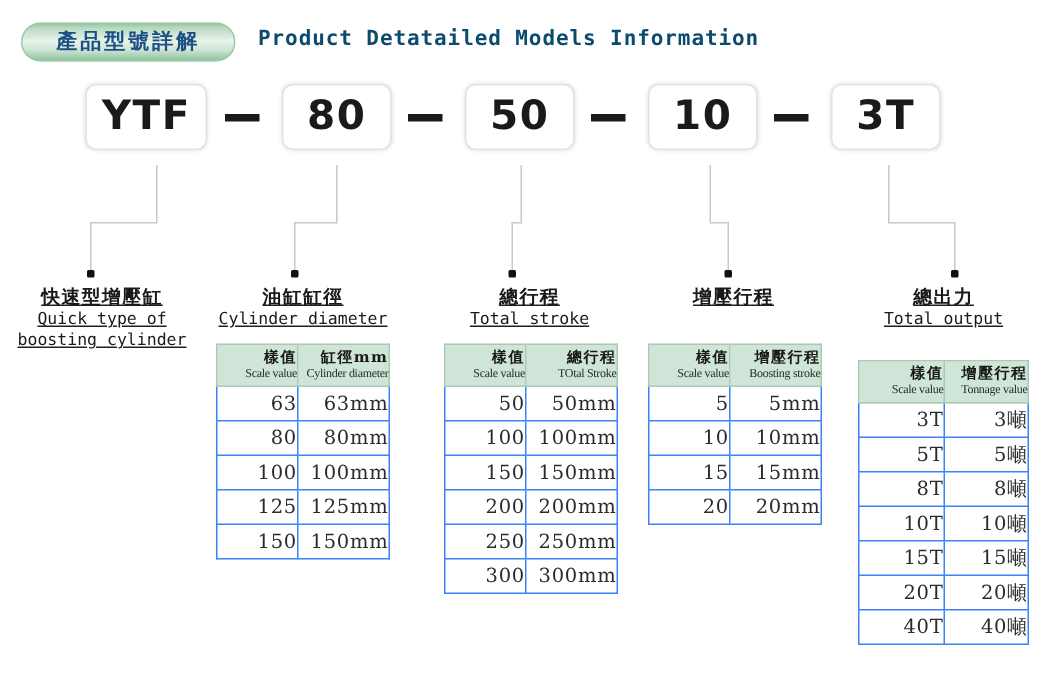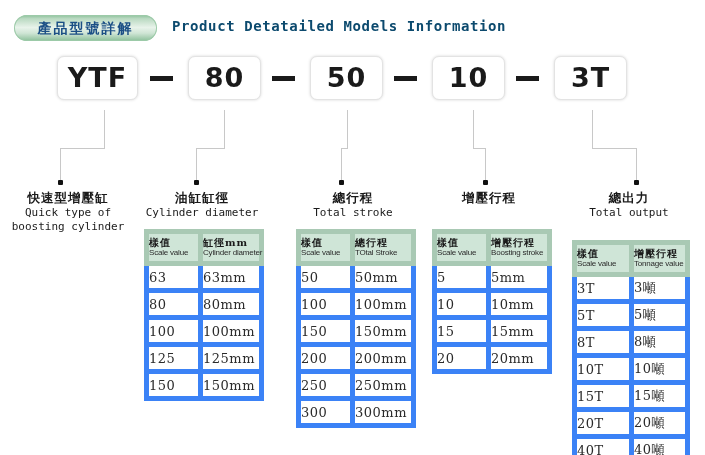--- a/index.html
+++ b/index.html
@@ -119,20 +119,21 @@
     width: 5px;
     height: 5px;
     background: #111111;
     border-radius: 1px;
   }
 
   
   .col-label {
     position: absolute;
     text-align: center;
+    text-decoration: underline;
   }
   .lbl-cn {
     font-family: "DejaVu Serif", "Liberation Serif", serif;
     font-size: 12.5px;
     font-weight: bold;
     color: #1a1a1a;
     letter-spacing: 1px;
     white-space: nowrap;
     line-height: 16px;
   }
@@ -145,44 +146,44 @@
   }
 
   
   .spec-table {
     position: absolute;
     border-collapse: collapse;
     background: #ffffff;
     table-layout: fixed;
   }
   .spec-table td, .spec-table th {
-    border: 5px solid #3b82f6;
+    border: 1px solid #3b82f6;
     padding: 0;
-    text-align: left;
+    text-align: right;
     vertical-align: middle;
   }
   .spec-table thead th {
     background: #cfe5d7;
     border-color: #a9c9b4;
     height: 24px;
     padding: 1px 0 2px 0;
   }
   .th-cn {
     display: block;
     font-family: "DejaVu Serif", "Liberation Serif", serif;
     font-size: 10px;
     font-weight: bold;
     color: #1a1a1a;
     letter-spacing: 1px;
     line-height: 11px;
     white-space: nowrap;
   }
   .th-en {
     display: block;
-    font-family: Liberation Sans, sans-serif;
+    font-family: Liberation Serif, serif;
     font-size: 8px;
     font-weight: normal;
     color: #2a2a2a;
     line-height: 10px;
     letter-spacing: -0.2px;
     white-space: nowrap;
   }
   .spec-table tbody td {
     height: 22px;
     font-family: "DejaVu Serif", "Liberation Serif", serif;

